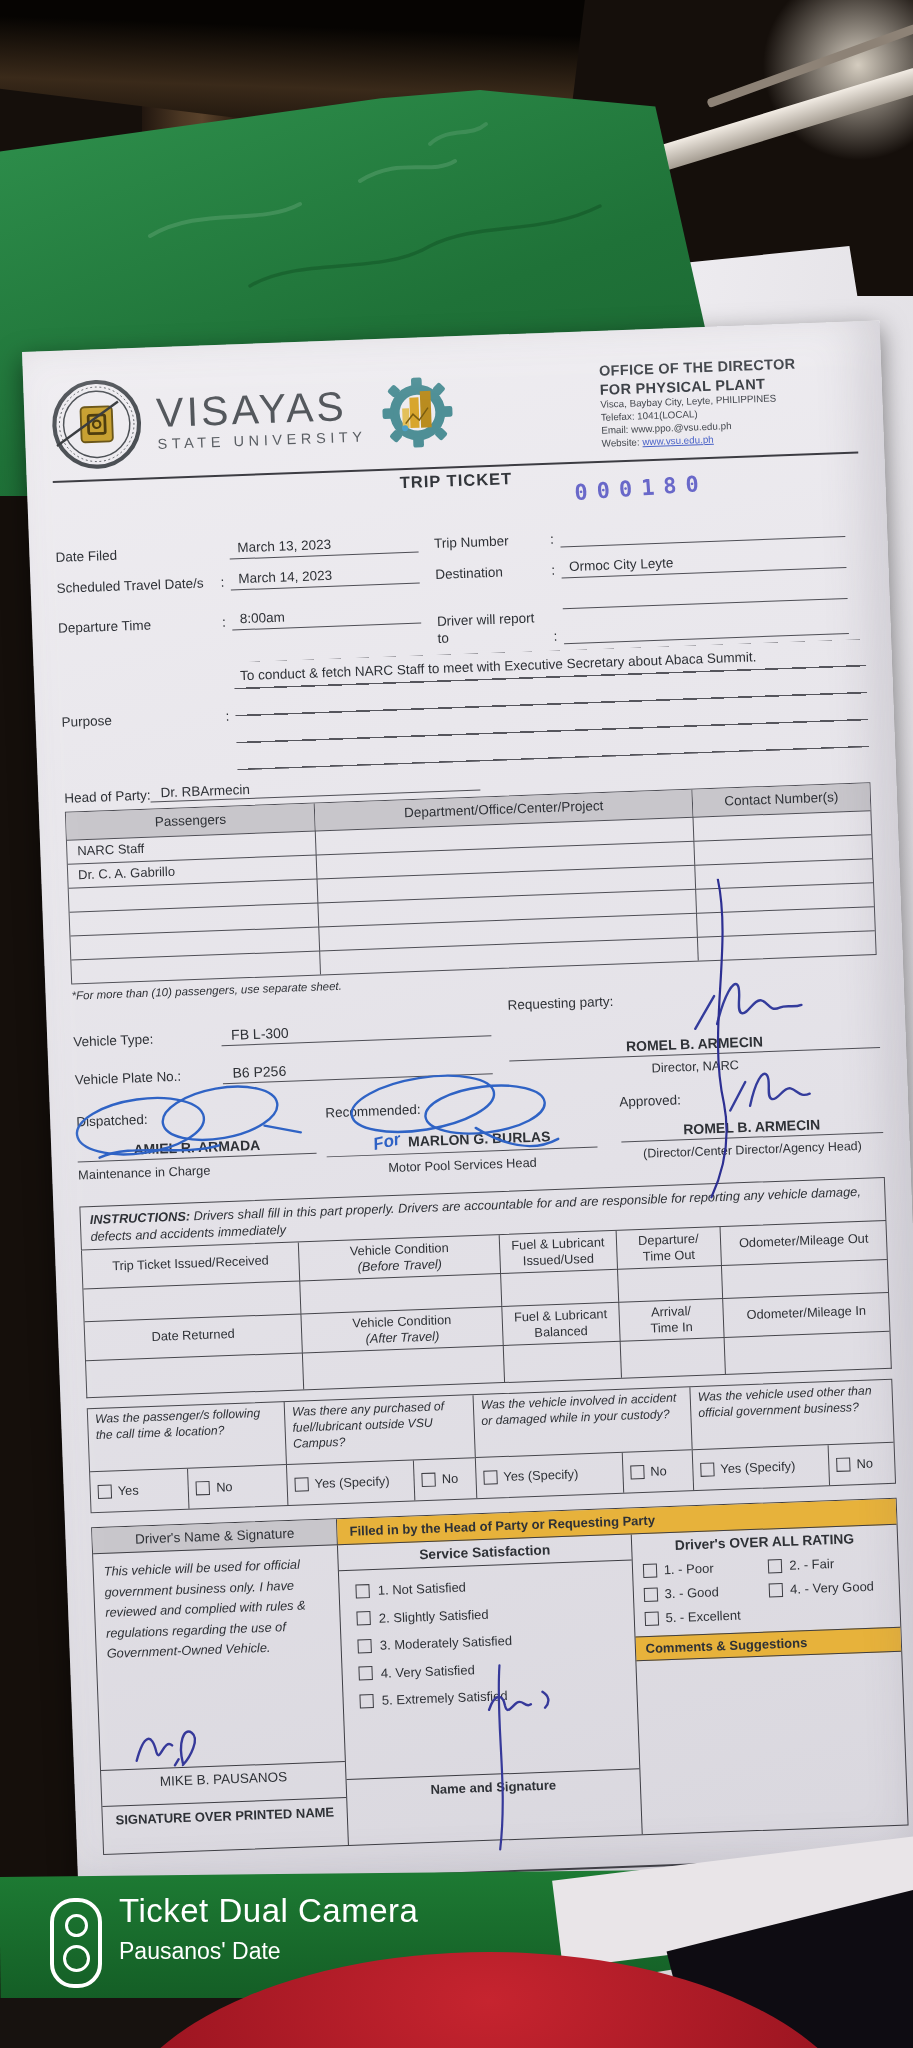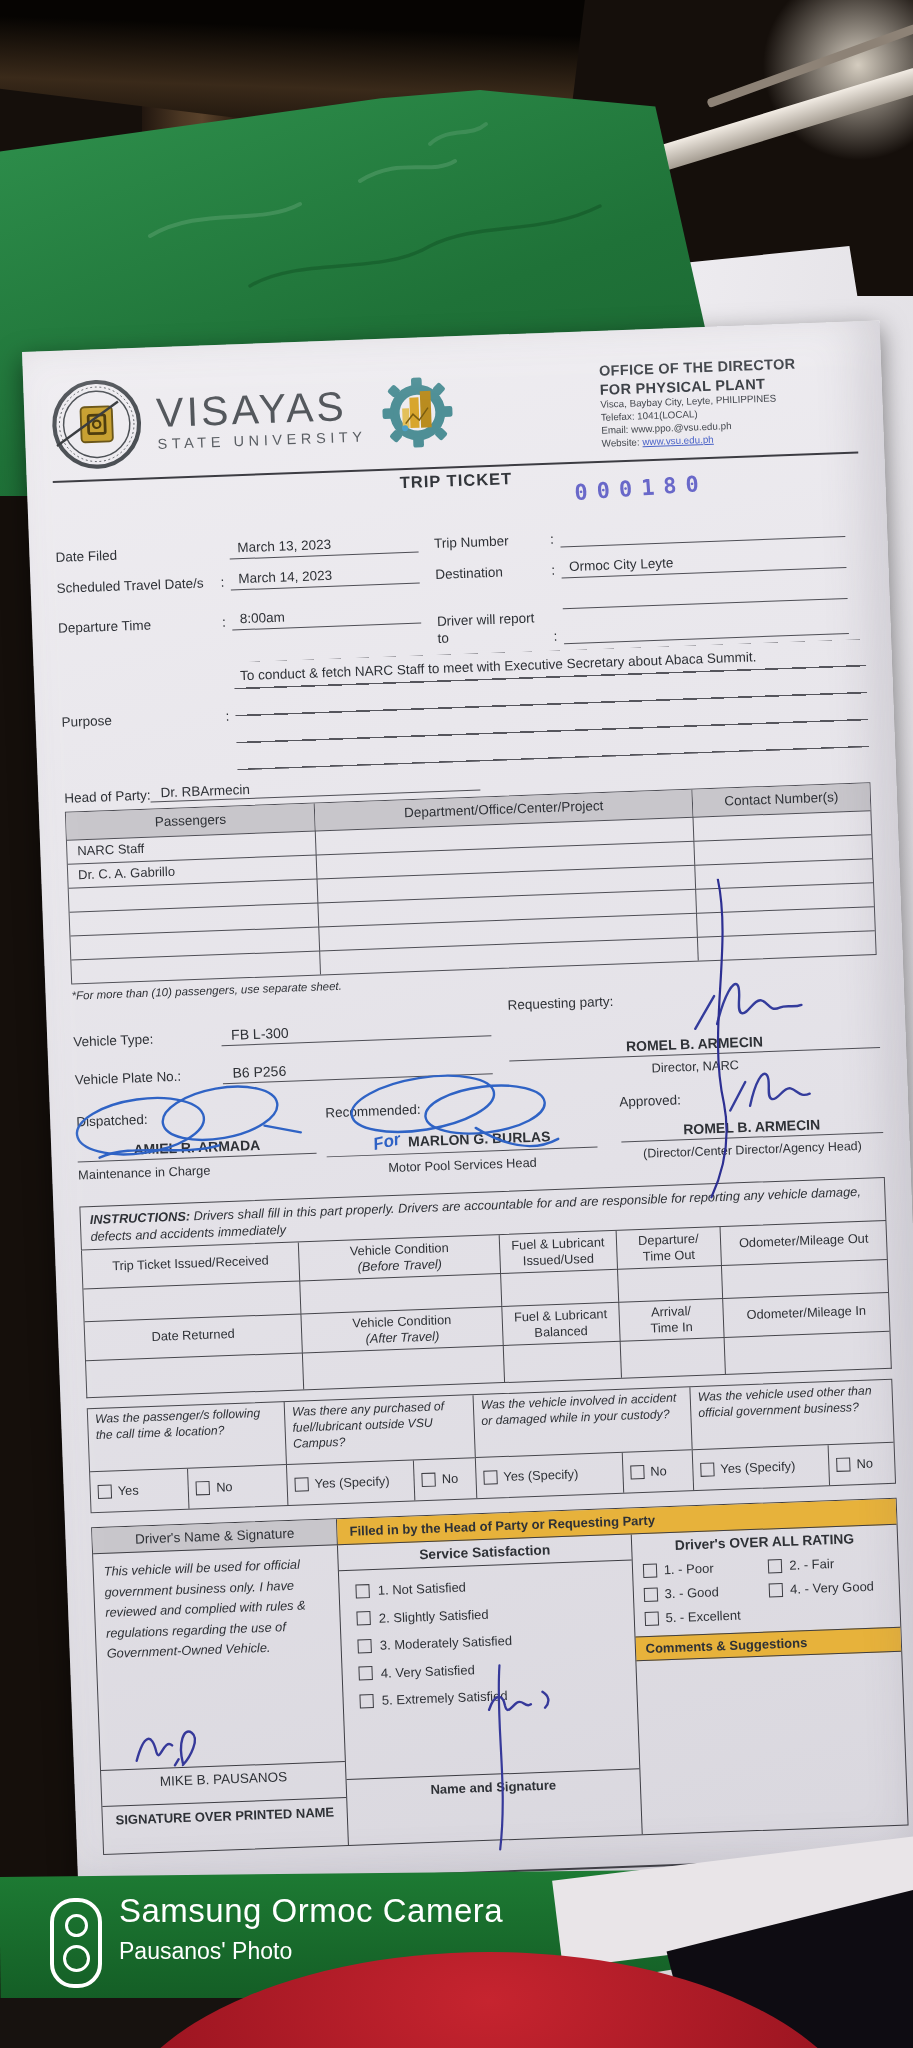--- a/index.html
+++ b/index.html
@@ -596,17 +596,17 @@
   <div class="bottom-dark"></div>
   <div class="dark-right"></div>
   <div class="red-obj"></div>
 
   <div class="wm">
     <div class="wm-icon">
       <div class="wm-ring1"></div>
         <div class="wm-ring2"></div>
     </div>
     <div>
-      <div class="wm-title">Samsung Ormoc Camera</div>
-      <div class="wm-sub">Pausanos' Photo</div>
+      <div class="wm-title">Ticket Dual Camera</div>
+      <div class="wm-sub">Pausanos' Date</div>
     </div>
   </div>
 </div>
 
 </body></html>

